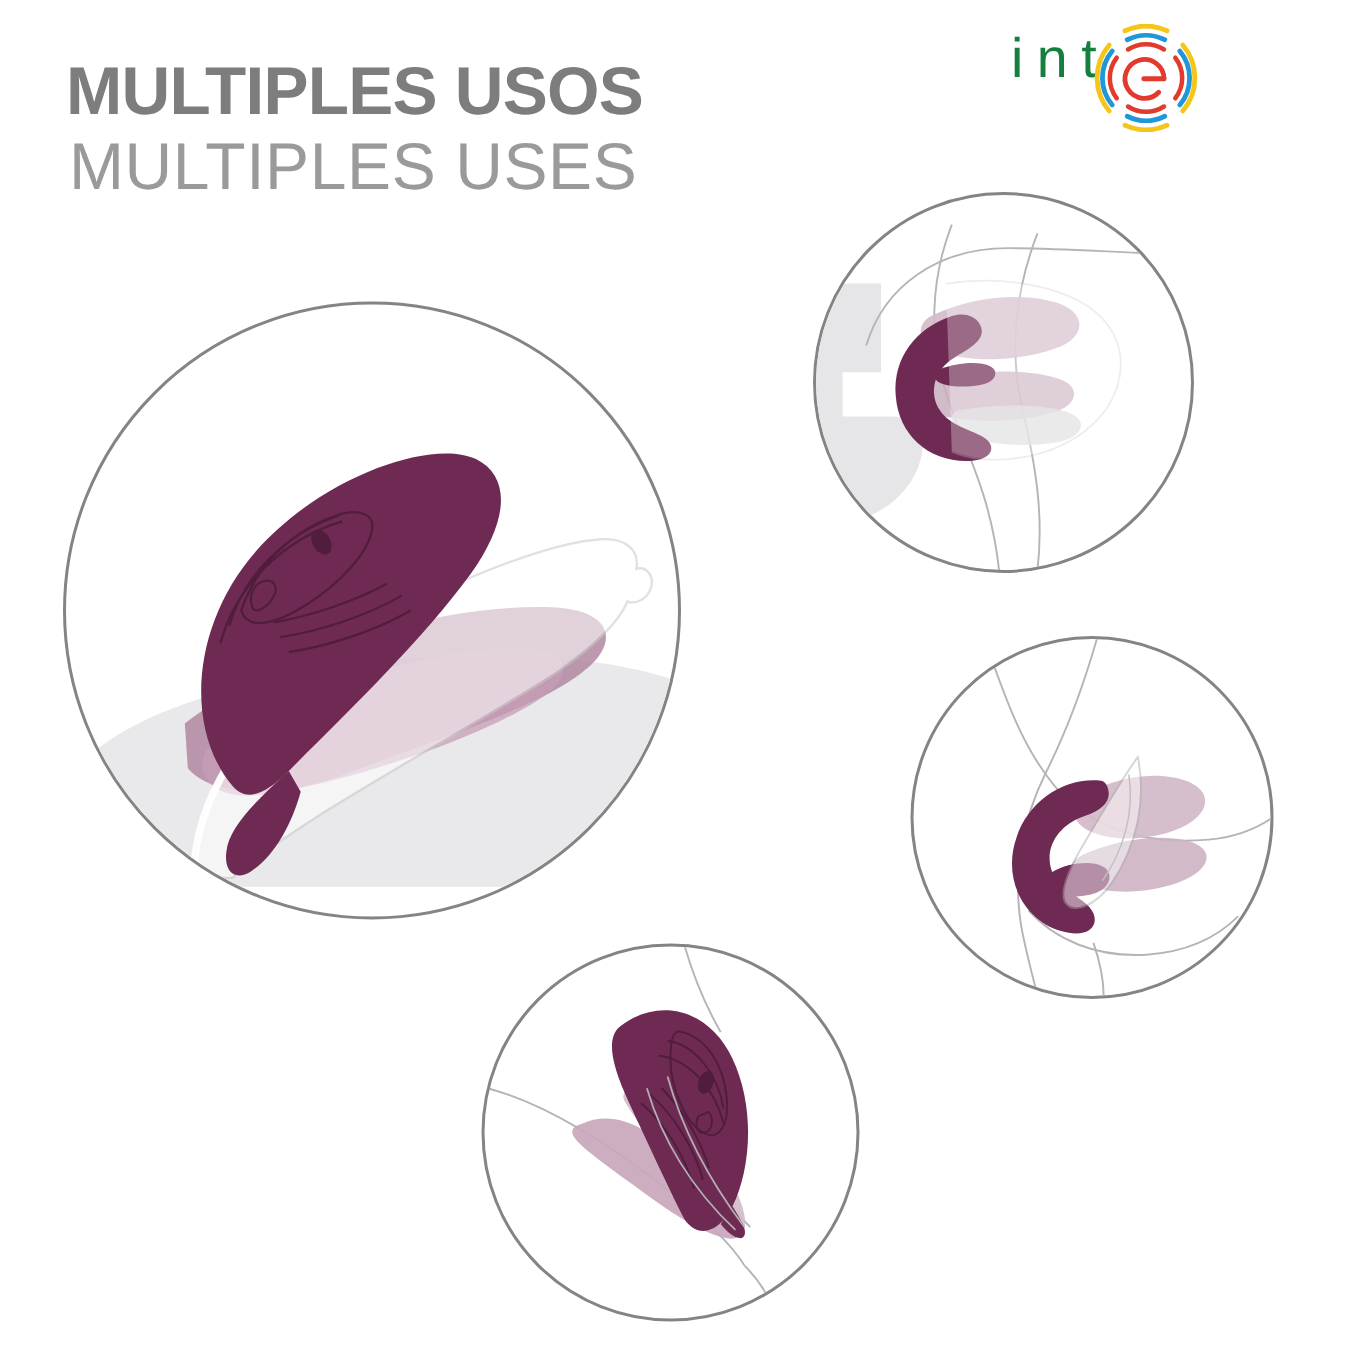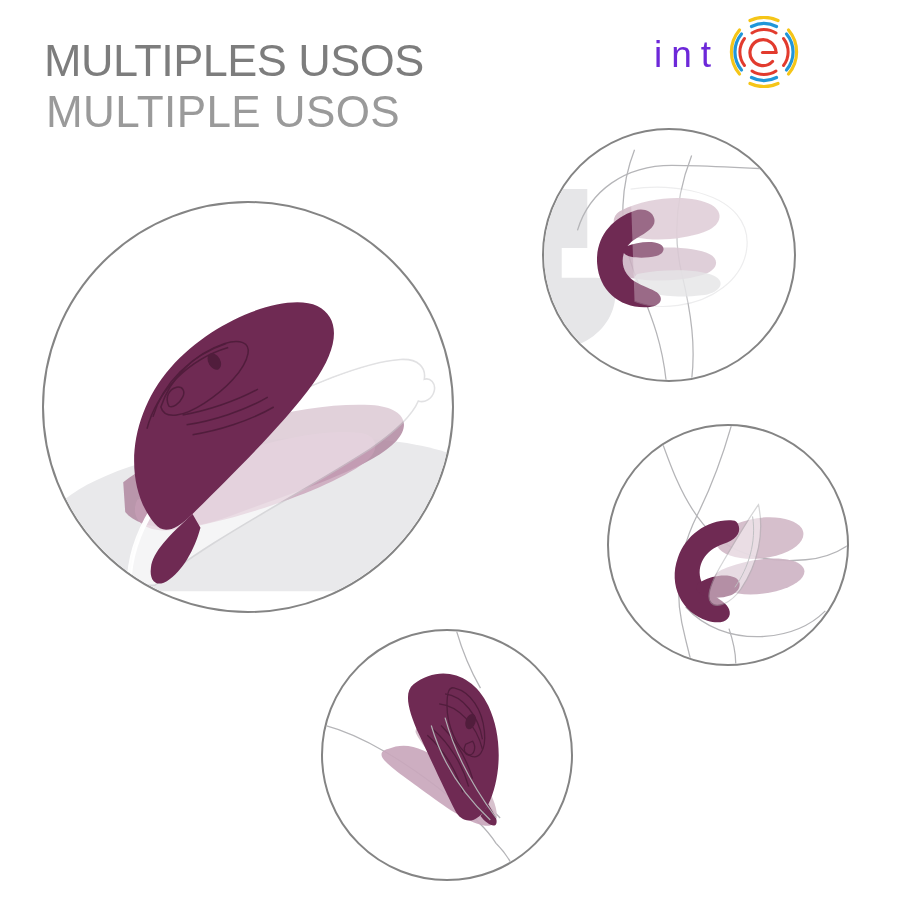--- a/index.html
+++ b/index.html
@@ -21,21 +21,21 @@
   
   #heading {
     position: absolute;
     left: 44px;
     top: 38px;
     line-height: 1;
     user-select: none;
   }
   #title-primary {
     font-family: "Liberation Sans", sans-serif;
-    font-weight: normal;
+    font-weight: bold;
     font-size: 45px;
     letter-spacing: -0.5px;
     color: #7d7d7d;
     display: block;
     white-space: nowrap;
   }
   #title-secondary {
     font-family: "Liberation Sans", sans-serif;
     font-weight: normal;
     font-size: 44px;
@@ -50,27 +50,28 @@
   
   #logo {
     position: absolute;
     left: 648px;
     top: 14px;
     width: 248px;
     height: 78px;
   }
   #logo .logo-word {
     position: absolute;
-    top: 20px;
+    top: 4px;
     font-family: "Liberation Sans", sans-serif;
     font-weight: 300;
     font-size: 37px;
-    color: #6d28d9;
+    color: #15803d;
     letter-spacing: 9px;
     white-space: nowrap;
+    margin-left: 20px;
   }
   #logo .logo-word.part-a { left: 6px; }
   #logo .logo-word.part-b { left: 148px; }
   #logo-mark {
     position: absolute;
     left: 80px;
     top: 2px;
     width: 72px;
     height: 72px;
   }
@@ -91,21 +92,21 @@
   #scene-mid-right { left: 607px; top: 424px; width: 242px; height: 242px; }
   #scene-bottom    { left: 321px; top: 629px; width: 252px; height: 252px; }
 </style>
 </head>
 <body>
 
 <div id="page">
 
   <div id="heading">
     <span id="title-primary">MULTIPLES USOS</span>
-    <span id="title-secondary">MULTIPLE USOS</span>
+    <span id="title-secondary">MULTIPLES USES</span>
   </div>
 
   <div id="logo">
     <span class="logo-word part-a">int</span>
 
     <div id="logo-mark">
       <svg viewBox="0 0 72 72" xmlns="http://www.w3.org/2000/svg">
 
         <path d="M 22,4.5 A 34,34 0 0 1 50,4.5" fill="none" stroke="#f5c518" stroke-width="3.2" stroke-linecap="round"></path>
         <path d="M 22,67.5 A 34,34 0 0 0 50,67.5" fill="none" stroke="#f5c518" stroke-width="3.2" stroke-linecap="round"></path>

